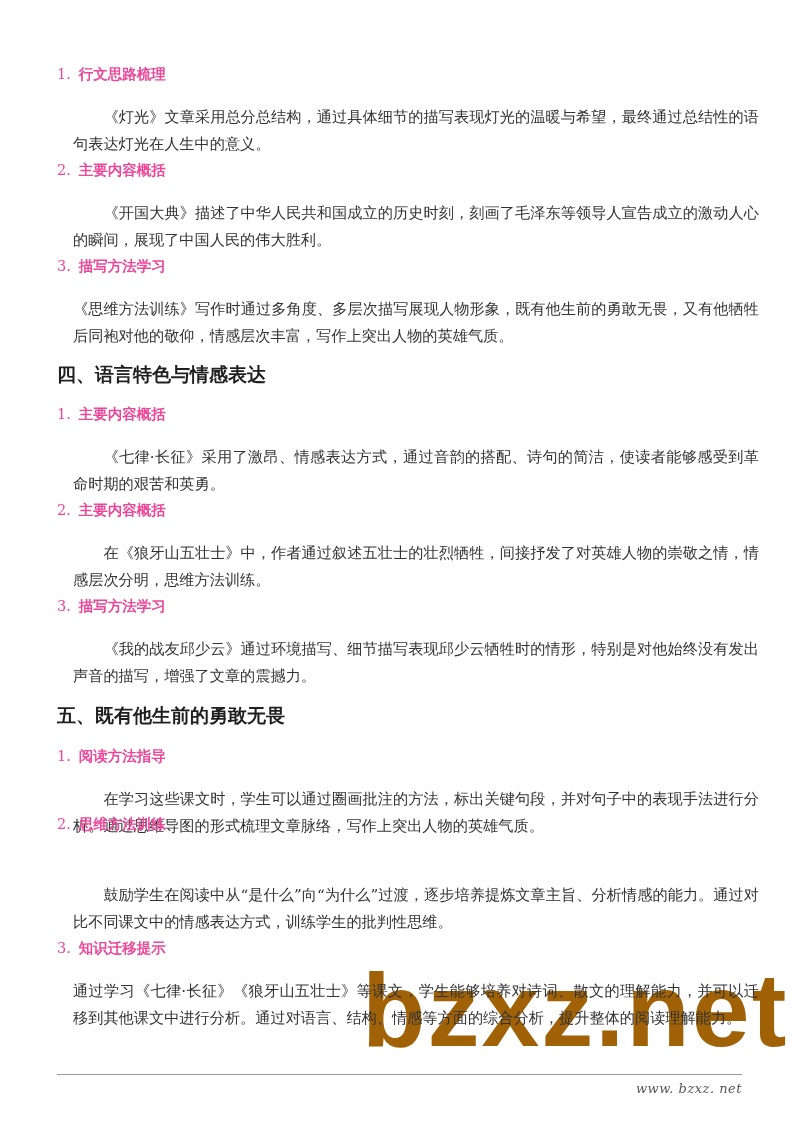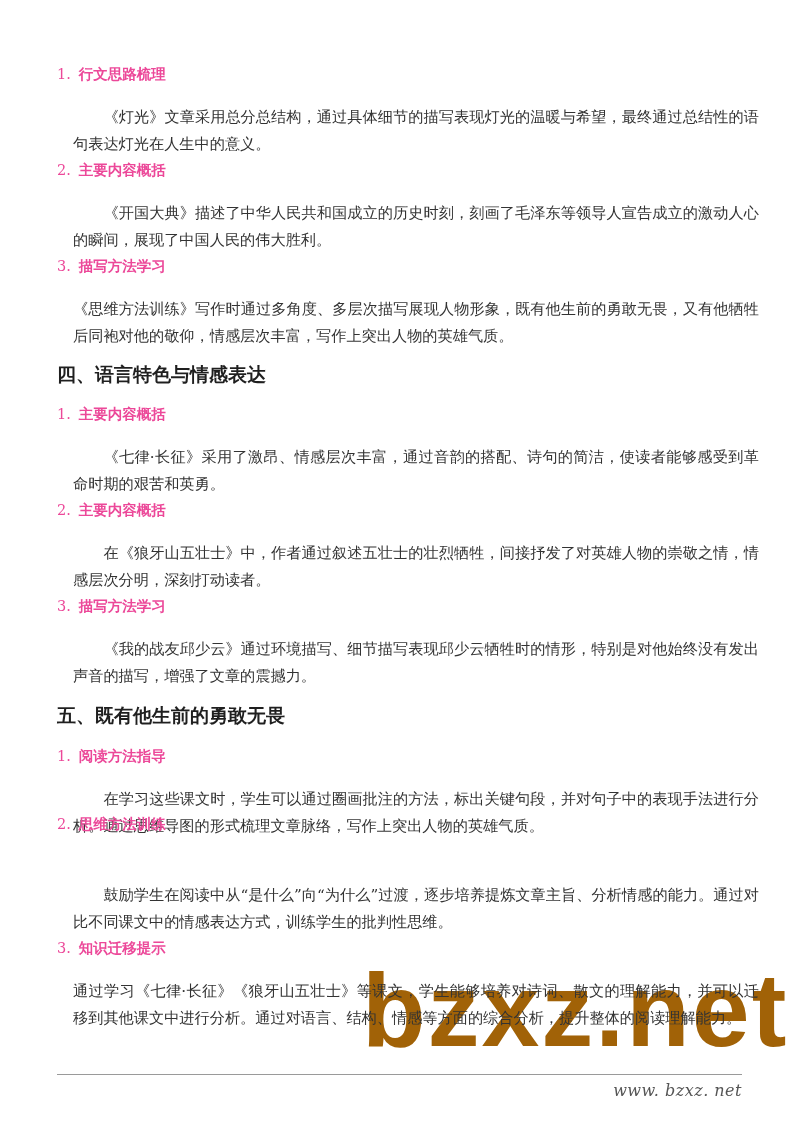--- a/index.html
+++ b/index.html
@@ -81,21 +81,21 @@
     width: 685px;
     height: 0;
     border-top: 1.5px solid #9a9a9a;
   }
   .footer-site {
     position: absolute;
     right: 58px;
     top: 1081px;
     font-family: "DejaVu Serif", "Liberation Serif", serif;
     font-style: italic;
-    font-size: 16px;
+    font-size: 13px;
     color: #555555;
     letter-spacing: 0.5px;
   }
 </style>
 </head>
 <body>
 
 <div class="watermark">bzxz.net</div>
 
 <div class="page content">
@@ -113,26 +113,26 @@
   <div class="sub-heading" style="top:256px">
     <span class="num">3.</span><span>描写方法学习</span>
   </div>
   <p class="para" style="top:280px">《思维方法训练》写作时通过多角度、多层次描写展现人物形象，既有他生前的勇敢无畏，又有他牺牲后同袍对他的敬仰，情感层次丰富，写作上突出人物的英雄气质。</p>
 
   <div class="section-heading" style="top:361px">四、语言特色与情感表达</div>
 
   <div class="sub-heading" style="top:404px">
     <span class="num">1.</span><span>主要内容概括</span>
   </div>
-  <p class="para indent" style="top:428px">《七律·长征》采用了激昂、情感层次丰富，通过音韵的搭配、诗句的简洁，使读者能够感受到革命时期的艰苦和英勇。</p>
+  <p class="para indent" style="top:428px">《七律·长征》采用了激昂、情感表达方式，通过音韵的搭配、诗句的简洁，使读者能够感受到革命时期的艰苦和英勇。</p>
 
   <div class="sub-heading" style="top:500px">
     <span class="num">2.</span><span>主要内容概括</span>
   </div>
-  <p class="para indent" style="top:524px">在《狼牙山五壮士》中，作者通过叙述五壮士的壮烈牺牲，间接抒发了对英雄人物的崇敬之情，情感层次分明，深刻打动读者。</p>
+  <p class="para indent" style="top:524px">在《狼牙山五壮士》中，作者通过叙述五壮士的壮烈牺牲，间接抒发了对英雄人物的崇敬之情，情感层次分明，思维方法训练。</p>
 
   <div class="sub-heading" style="top:596px">
     <span class="num">3.</span><span>描写方法学习</span>
   </div>
   <p class="para indent" style="top:620px">《我的战友邱少云》通过环境描写、细节描写表现邱少云牺牲时的情形，特别是对他始终没有发出声音的描写，增强了文章的震撼力。</p>
 
   <div class="section-heading" style="top:702px">五、既有他生前的勇敢无畏</div>
 
   <div class="sub-heading" style="top:746px">
     <span class="num">1.</span><span>阅读方法指导</span>

